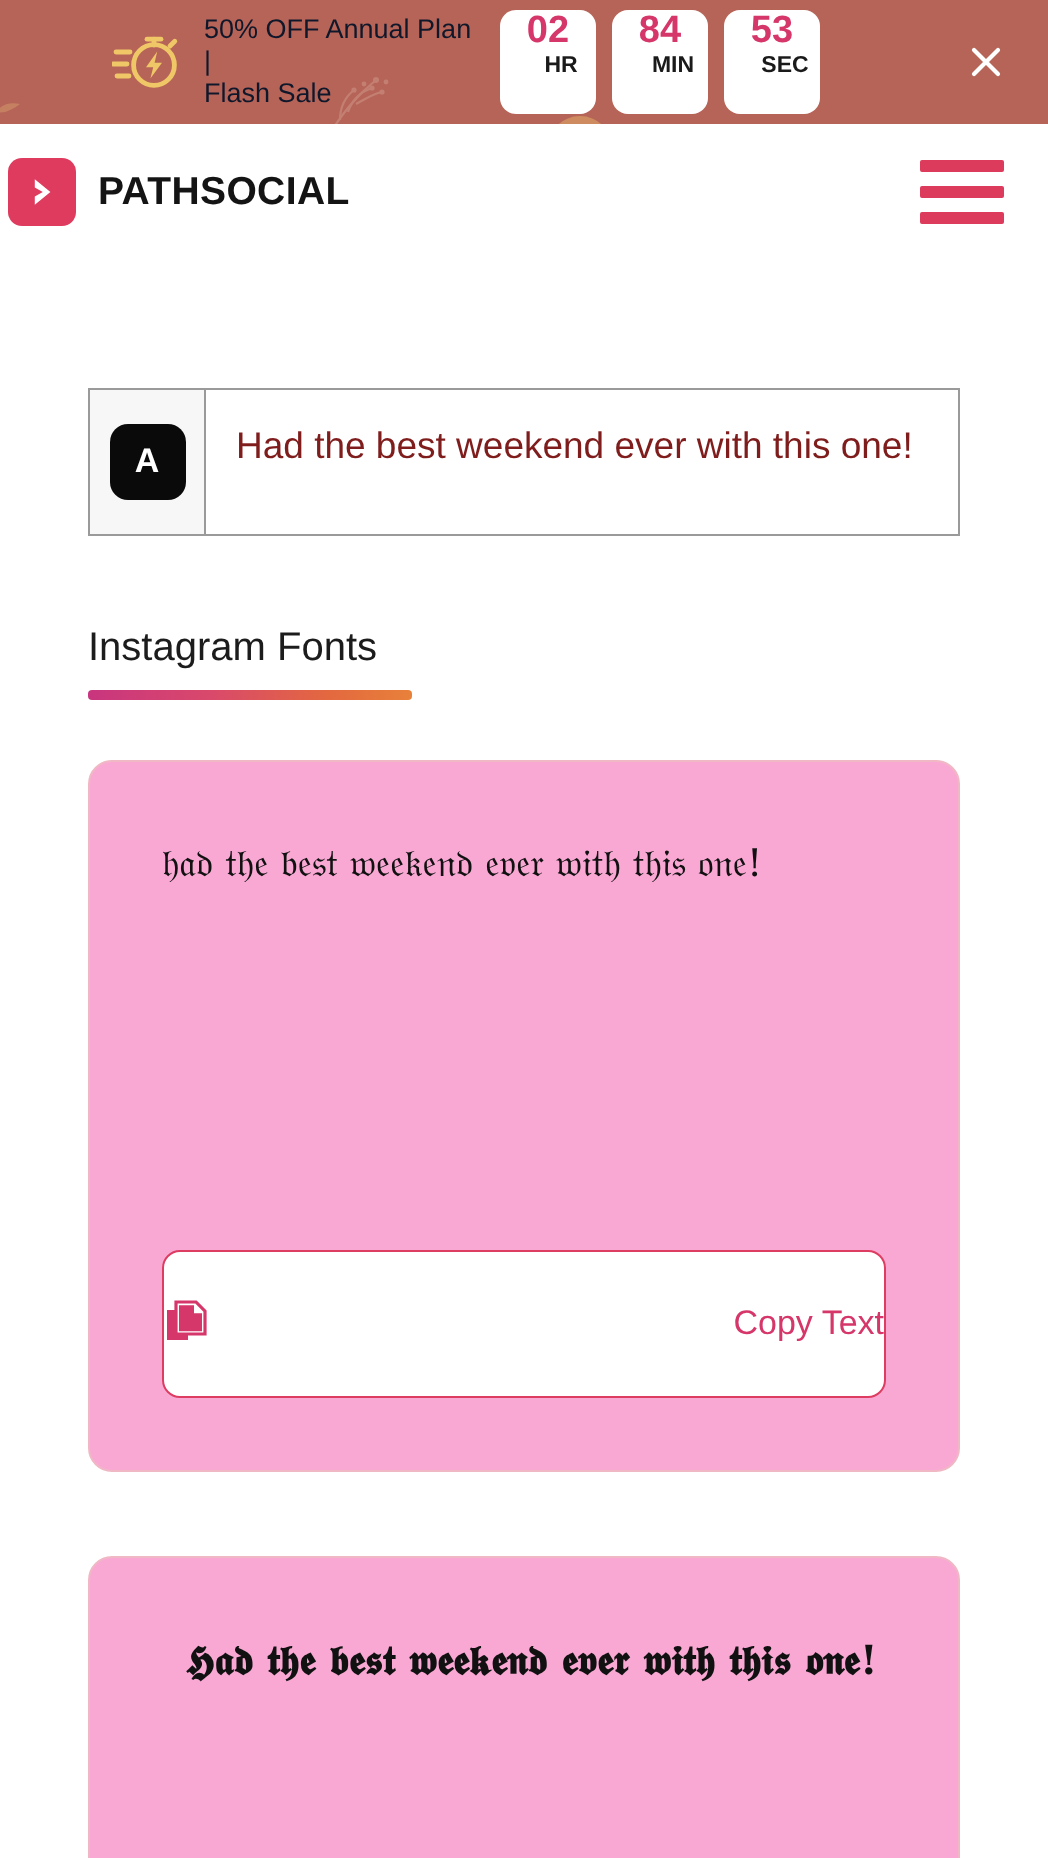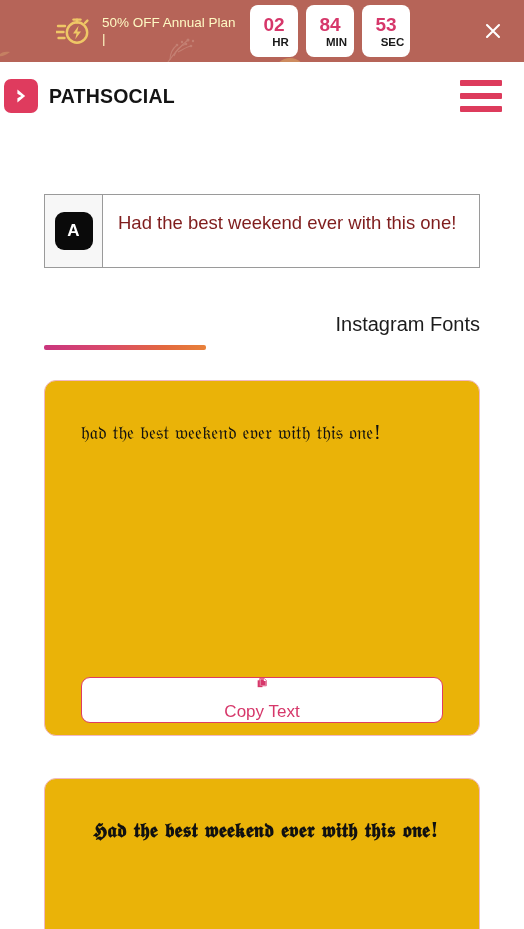--- a/index.html
+++ b/index.html
@@ -59,21 +59,21 @@
 
   .promo-icon {
     margin-left: 56px;
     flex: 0 0 auto;
     display: flex;
     align-items: center;
     z-index: 2;
   }
   .promo-text {
     margin-left: 12px;
-    color: #fef9c3;
+    color: #0f172a;
     font-size: 13.5px;
     line-height: 16px;
     font-weight: 400;
     width: 140px;
     z-index: 2;
   }
 
   .countdown {
     display: flex;
     gap: 8px;
@@ -81,21 +81,20 @@
     z-index: 2;
   }
   .cd-box {
     width: 48px;
     height: 52px;
     background: #ffffff;
     border-radius: 8px;
     display: flex;
     flex-direction: column;
     align-items: center;
-    justify-content: center;
     gap: 1px;
   }
   .cd-value {
     font-size: 19px;
     font-weight: 700;
     color: #d6376a;
     line-height: 21px;
   }
   .cd-label {
     font-size: 11.5px;
@@ -231,36 +230,35 @@
   }
 
   .section-title-wrap {
     margin-top: 44px;
   }
   .section-title {
     font-size: 20px;
     color: #1c1c1c;
     font-weight: 400;
     line-height: 24px;
-    text-align: right;
   }
   .section-underline {
     margin-top: 9px;
     width: 162px;
     height: 5px;
     border-radius: 2px;
     background: linear-gradient(90deg, #c9357e 0%, #d9496b 38%, #e3683f 74%, #e8813a 100%);
   }
 
   .font-card {
     margin-top: 30px;
     border: 1px solid #f0b8c4;
     border-radius: 12px;
-    background: #eab308;
-    padding: 38px 36px 12px 36px;
+    background: #f9a8d4;
+    padding: 38px 36px 36px 36px;
     min-height: 356px;
     display: flex;
     flex-direction: column;
   }
   .font-card.compact {
     min-height: 200px;
     margin-top: 42px;
     padding-bottom: 20px;
   }
   .font-sample {
@@ -272,30 +270,29 @@
   }
   .font-sample.bold {
     font-weight: 700;
     font-size: 20px;
     line-height: 26px;
     margin-left: 12px;
   }
   .card-spacer { flex: 1; min-height: 30px; }
 
   .copy-btn {
-    height: 46px;
+    height: 74px;
     border: 1px solid #de3d62;
     border-radius: 9px;
     background: #ffffff;
     display: flex;
     align-items: center;
-    justify-content: flex-start;
+    justify-content: space-between;
     gap: 13px;
     cursor: pointer;
-    flex-direction: column;
   }
   .copy-btn-label {
     font-size: 17px;
     color: #d6376a;
     font-weight: 400;
   }
 </style>
 </head>
 <body>
 
@@ -317,20 +314,21 @@
           <path d="M2 10 h7"></path>
           <path d="M0.5 16 h7"></path>
           <path d="M2.5 22 h6"></path>
         </g>
         <path d="M22.6 9.8 L17 17.6 h3.6 l-1.4 5.6 L25 15.4 h-3.7 z" fill="#efc766"></path>
       </svg>
     </div>
 
     <div class="promo-text">
       <div>50% OFF Annual Plan |</div>
+      <div>Flash Sale</div>
     </div>
 
     <svg class="promo-deco-sprig" viewBox="0 0 46 34">
       <g stroke="#f3e0cf" stroke-width="1.1" fill="none">
         <path d="M8 33 C14 24, 20 16, 30 8"></path>
         <path d="M16 24 C18 18, 22 14, 28 12"></path>
         <path d="M12 28 C12 22, 14 17, 19 13"></path>
         <path d="M20 20 C24 18, 28 15, 33 14"></path>
       </g>
       <g fill="#f3e0cf">

